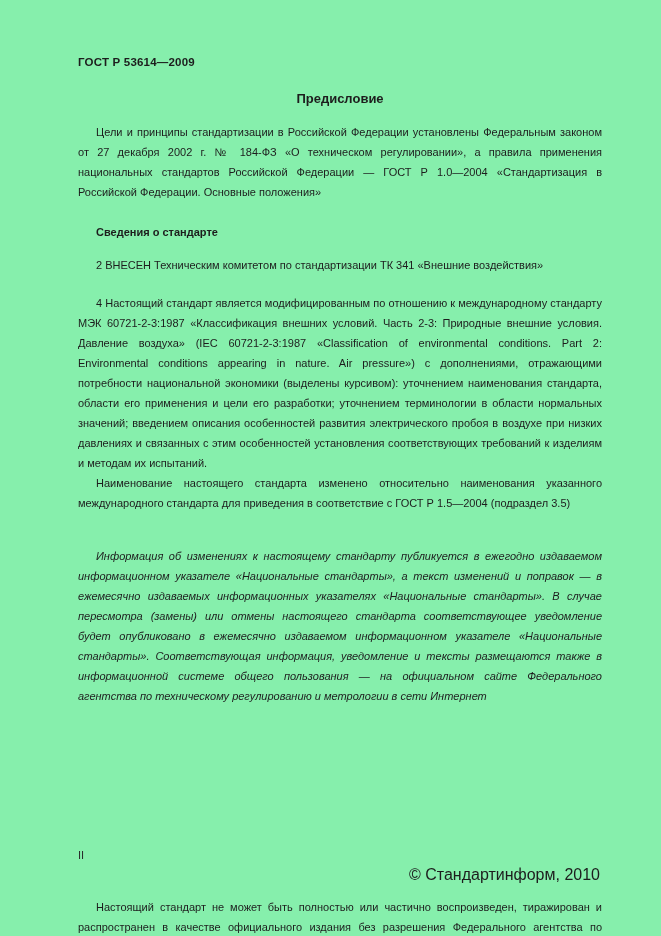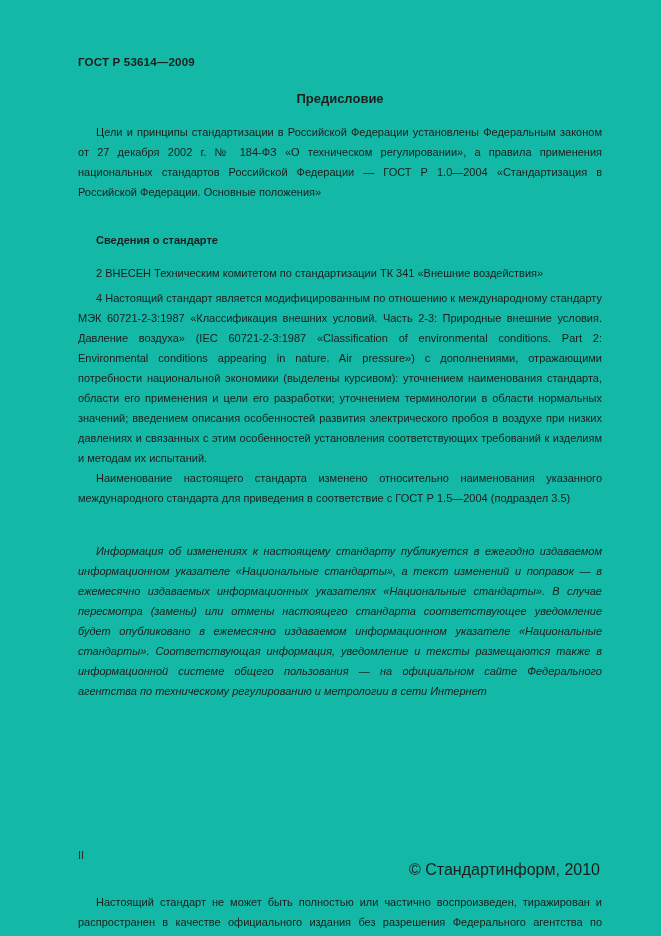--- a/index.html
+++ b/index.html
@@ -4,21 +4,21 @@
 <style>
   html, body {
     margin: 0;
     padding: 0;
     background: #ffffff;
   }
   .page {
     position: relative;
     width: 661px;
     height: 936px;
-    background: #14b8a6;
+    background: #86efac;
     font-family: "Liberation Sans", "DejaVu Sans", sans-serif;
     color: #1d1d1d;
     overflow: hidden;
   }
   .content {
     position: absolute;
     left: 78px;
     top: 0;
     width: 524px;
   }
@@ -36,26 +36,26 @@
   }
   .para {
     margin: 0;
     font-size: 11px;
     line-height: 20px;
     text-align: justify;
   }
   .indent { text-indent: 18px; }
   .intro { margin-top: 16px; }
   .section-heading {
-    margin-top: 28px;
+    margin-top: 20px;
     font-weight: 700;
     text-align: left;
   }
   .item { margin-top: 13px; }
-  .item4 { margin-top: 5px; }
+  .item4 { margin-top: 18px; }
   .notice {
     margin-top: 33px;
     font-style: italic;
   }
   .copyright {
     margin: 160px 2px 0 0;
     font-size: 16px;
     text-align: right;
   }
   .restriction { margin-top: 13px; }

